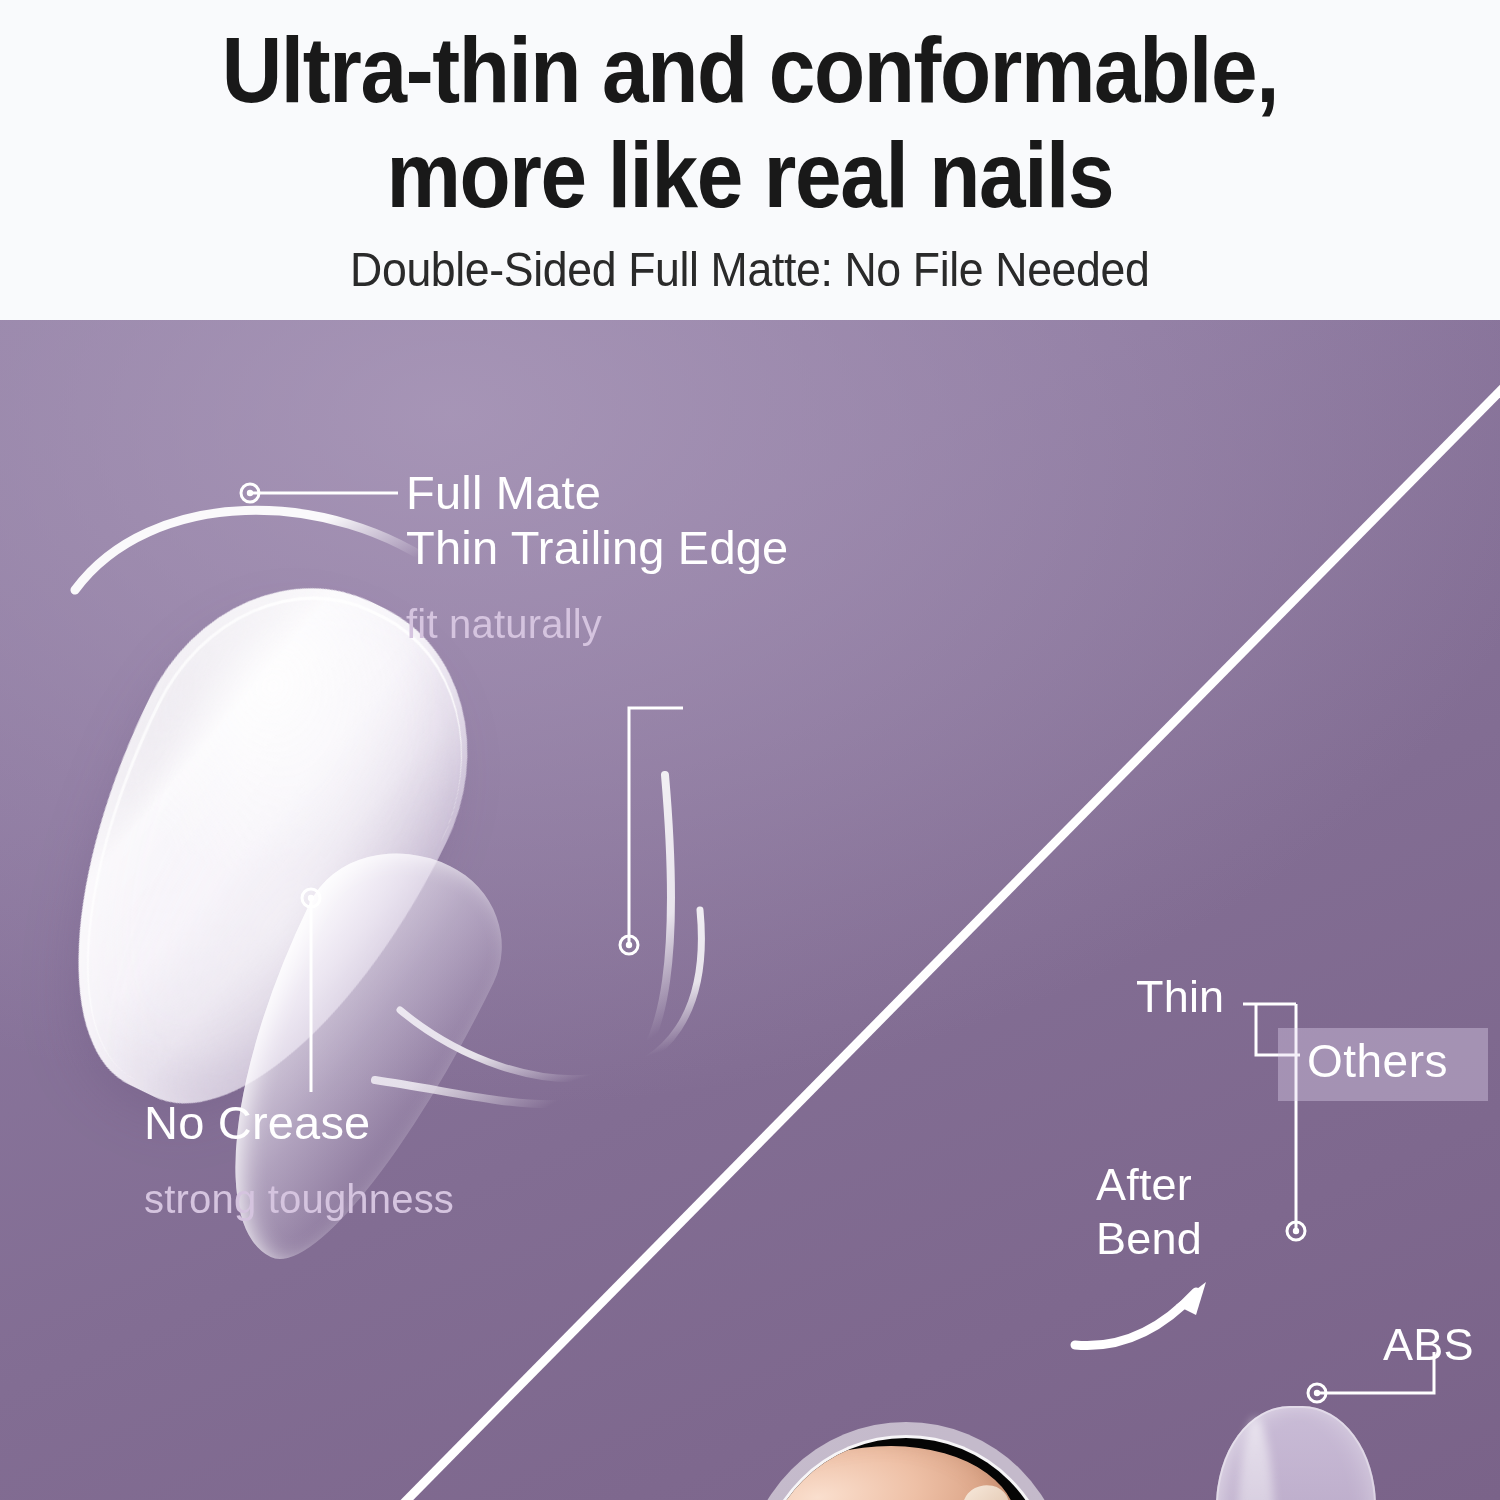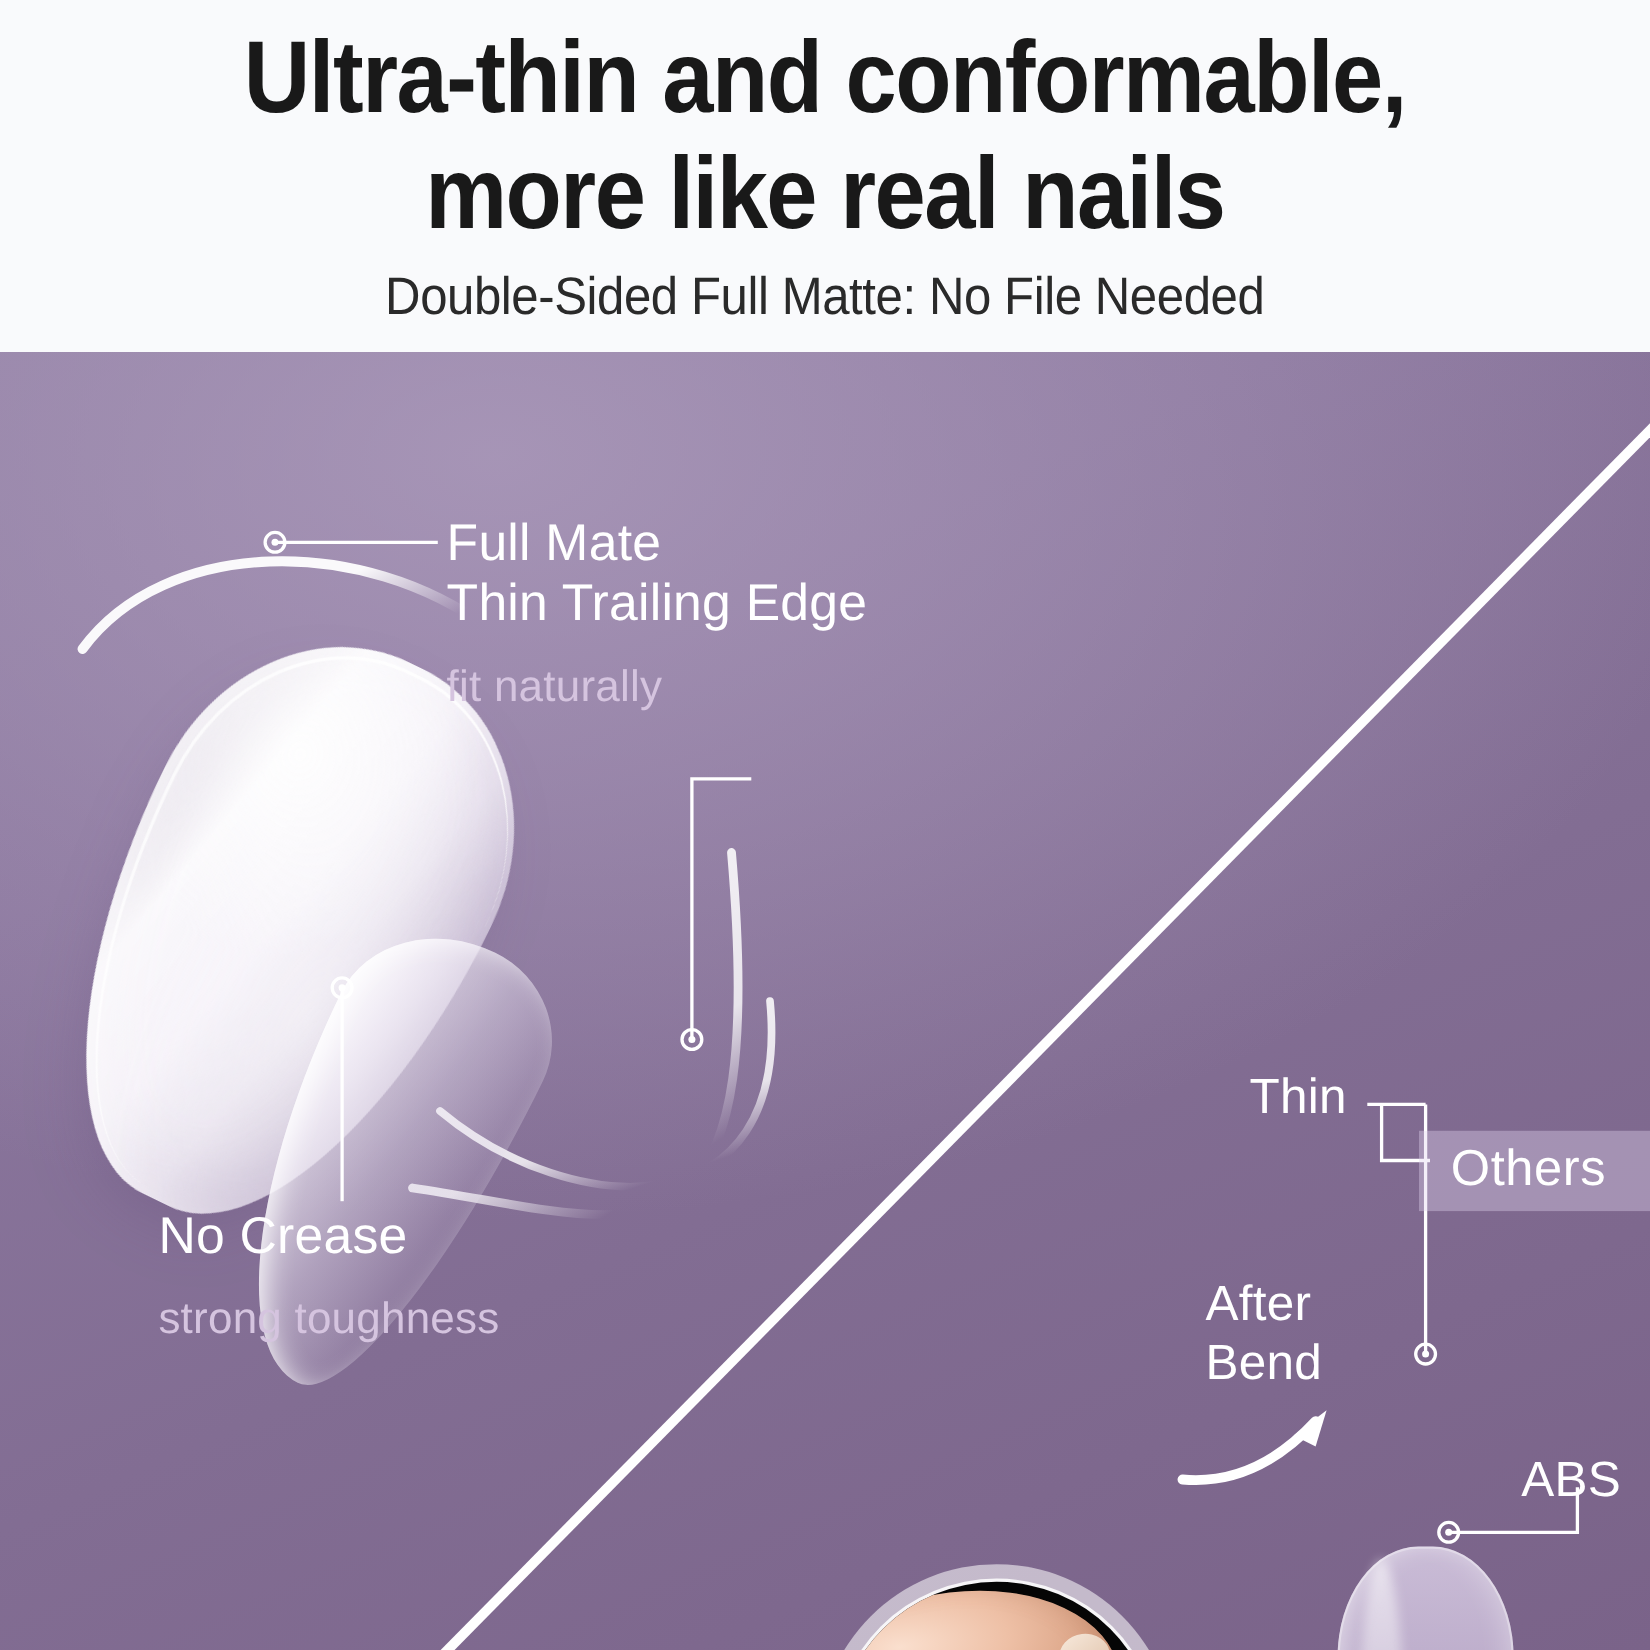--- a/index.html
+++ b/index.html
@@ -182,21 +182,21 @@
   }
 
   
   .badge {
     position:absolute;
     font-size:46px; font-weight:400; letter-spacing:0.5px;
     padding:8px 30px 14px 30px;
     line-height:1.1;
   }
   .badge-others {
-    right:0px; top:708px;
+    right:12px; top:708px;
     background:rgba(226,212,238,0.38); color:#ffffff;
     padding-right:40px;
     padding-left:29px;
   }
 
   svg.overlay { position:absolute; left:0; top:0; width:1500px; height:1180px; overflow:visible; pointer-events:none; }
 </style>
 </head>
 <body>
 

